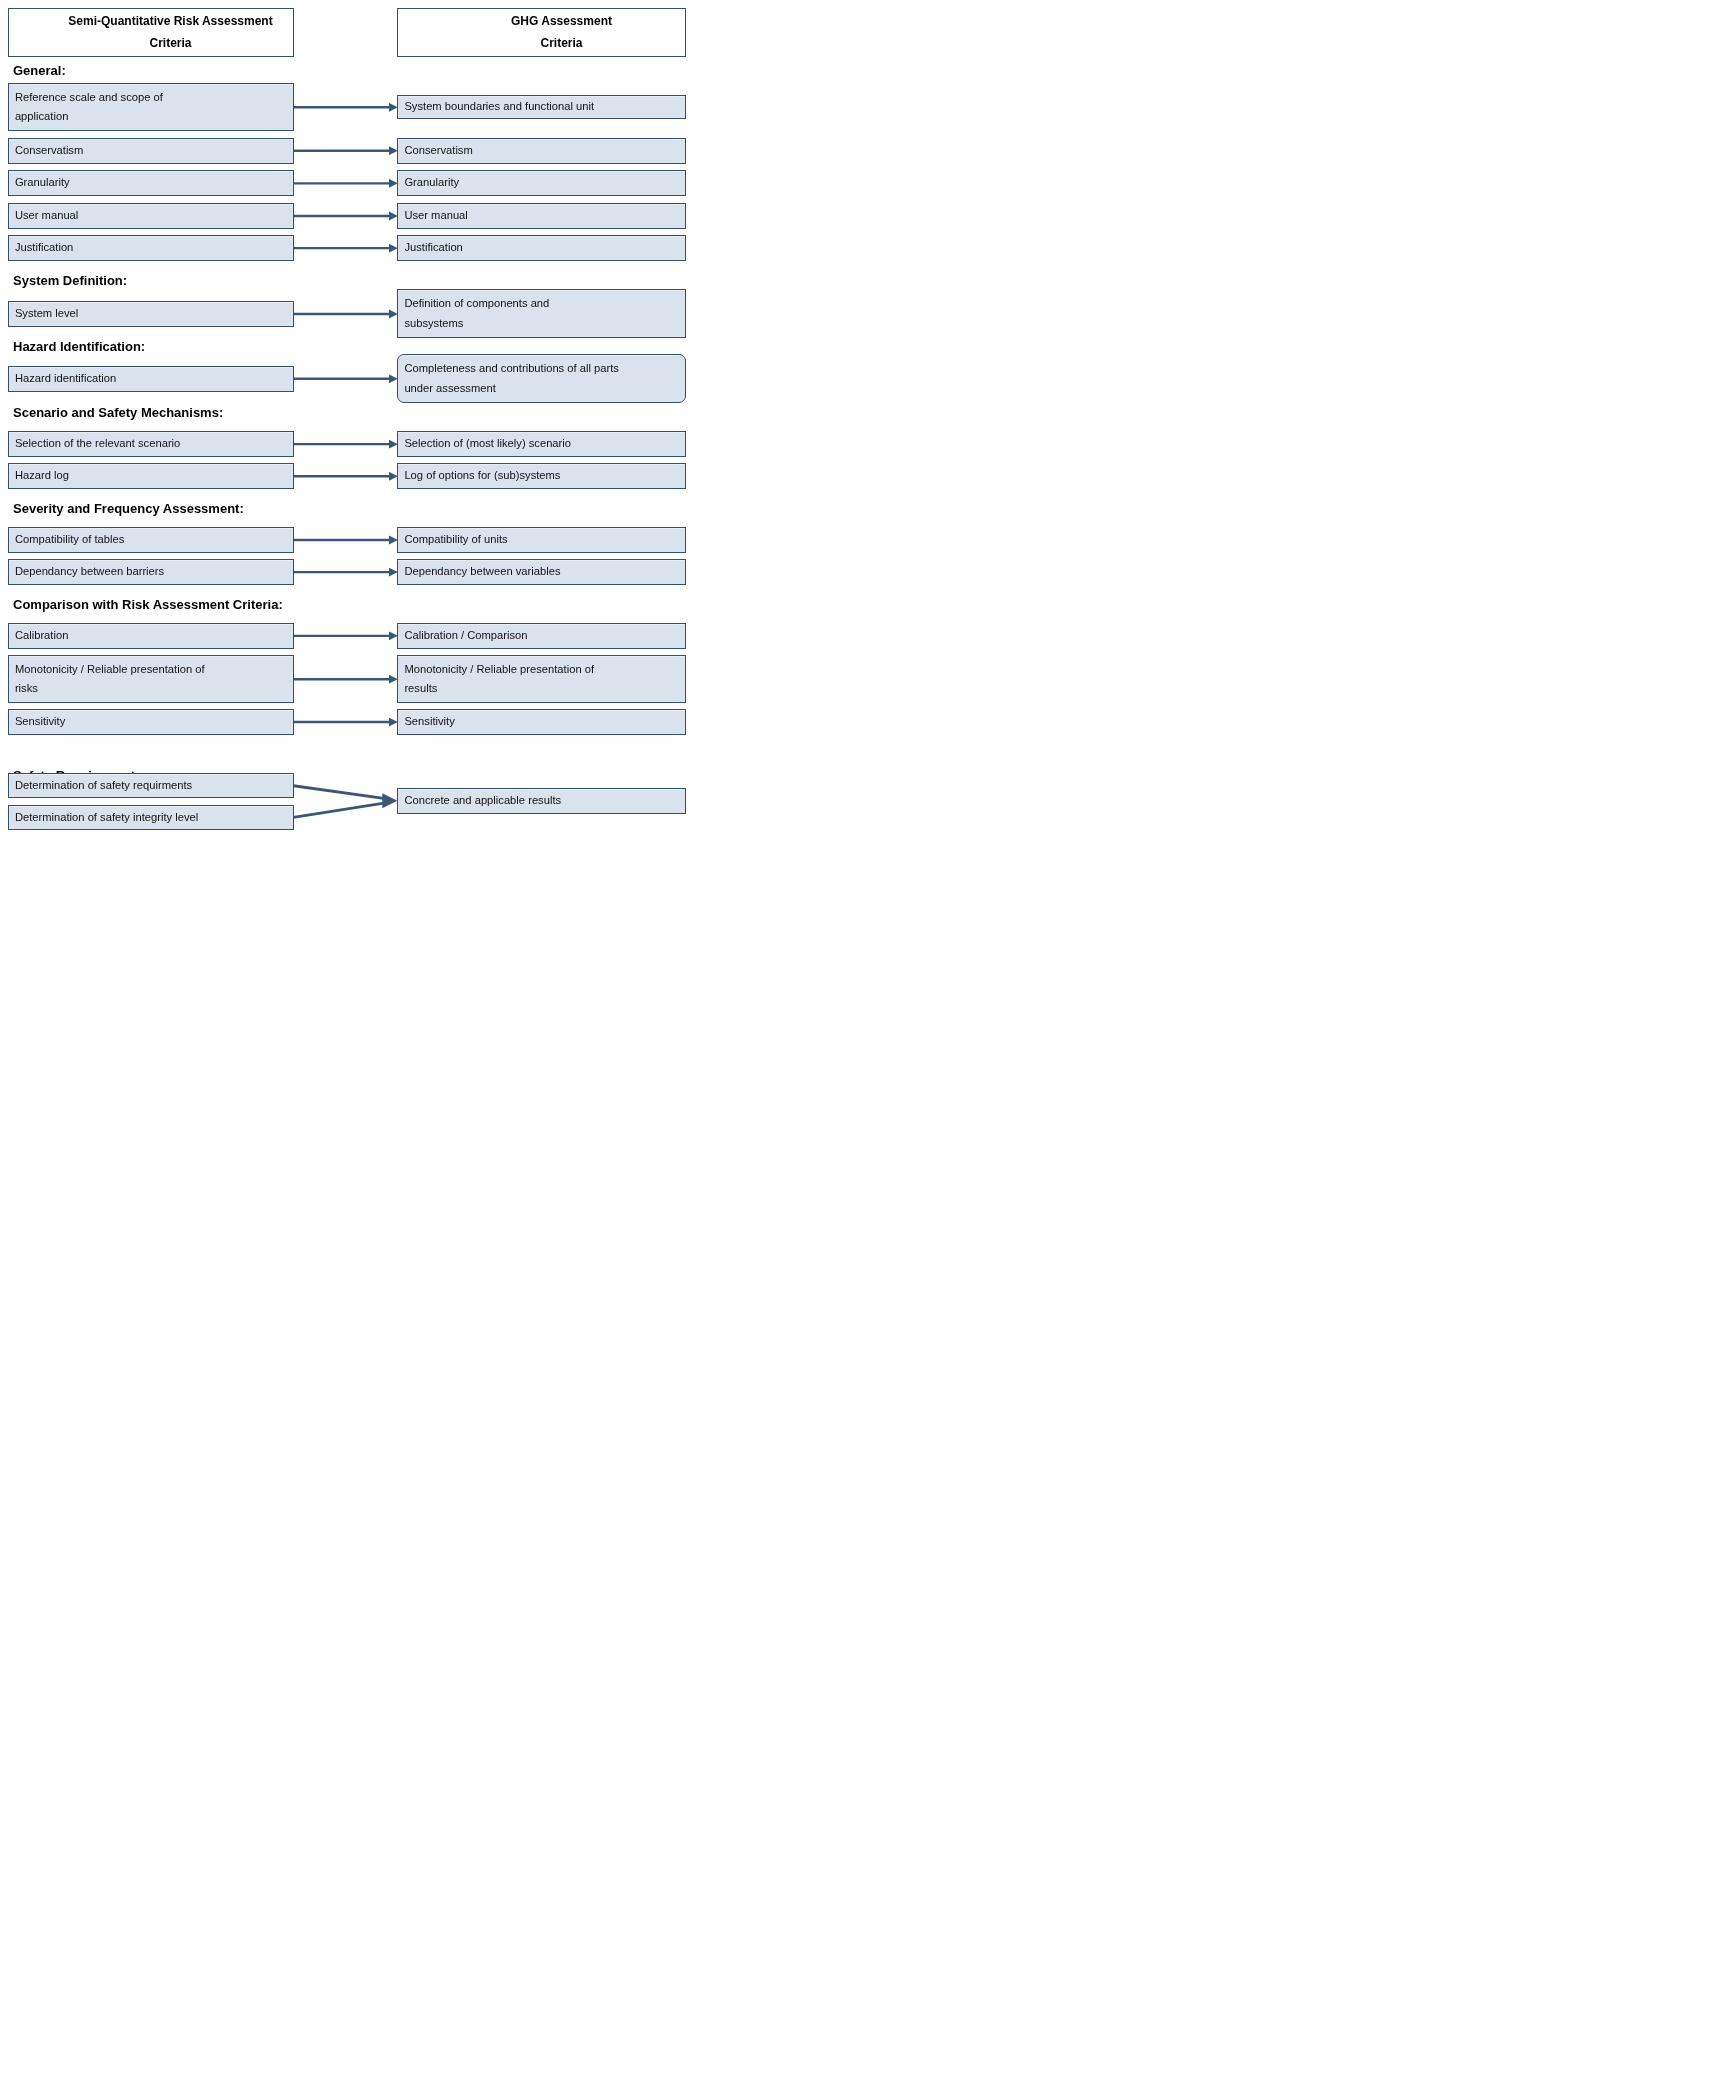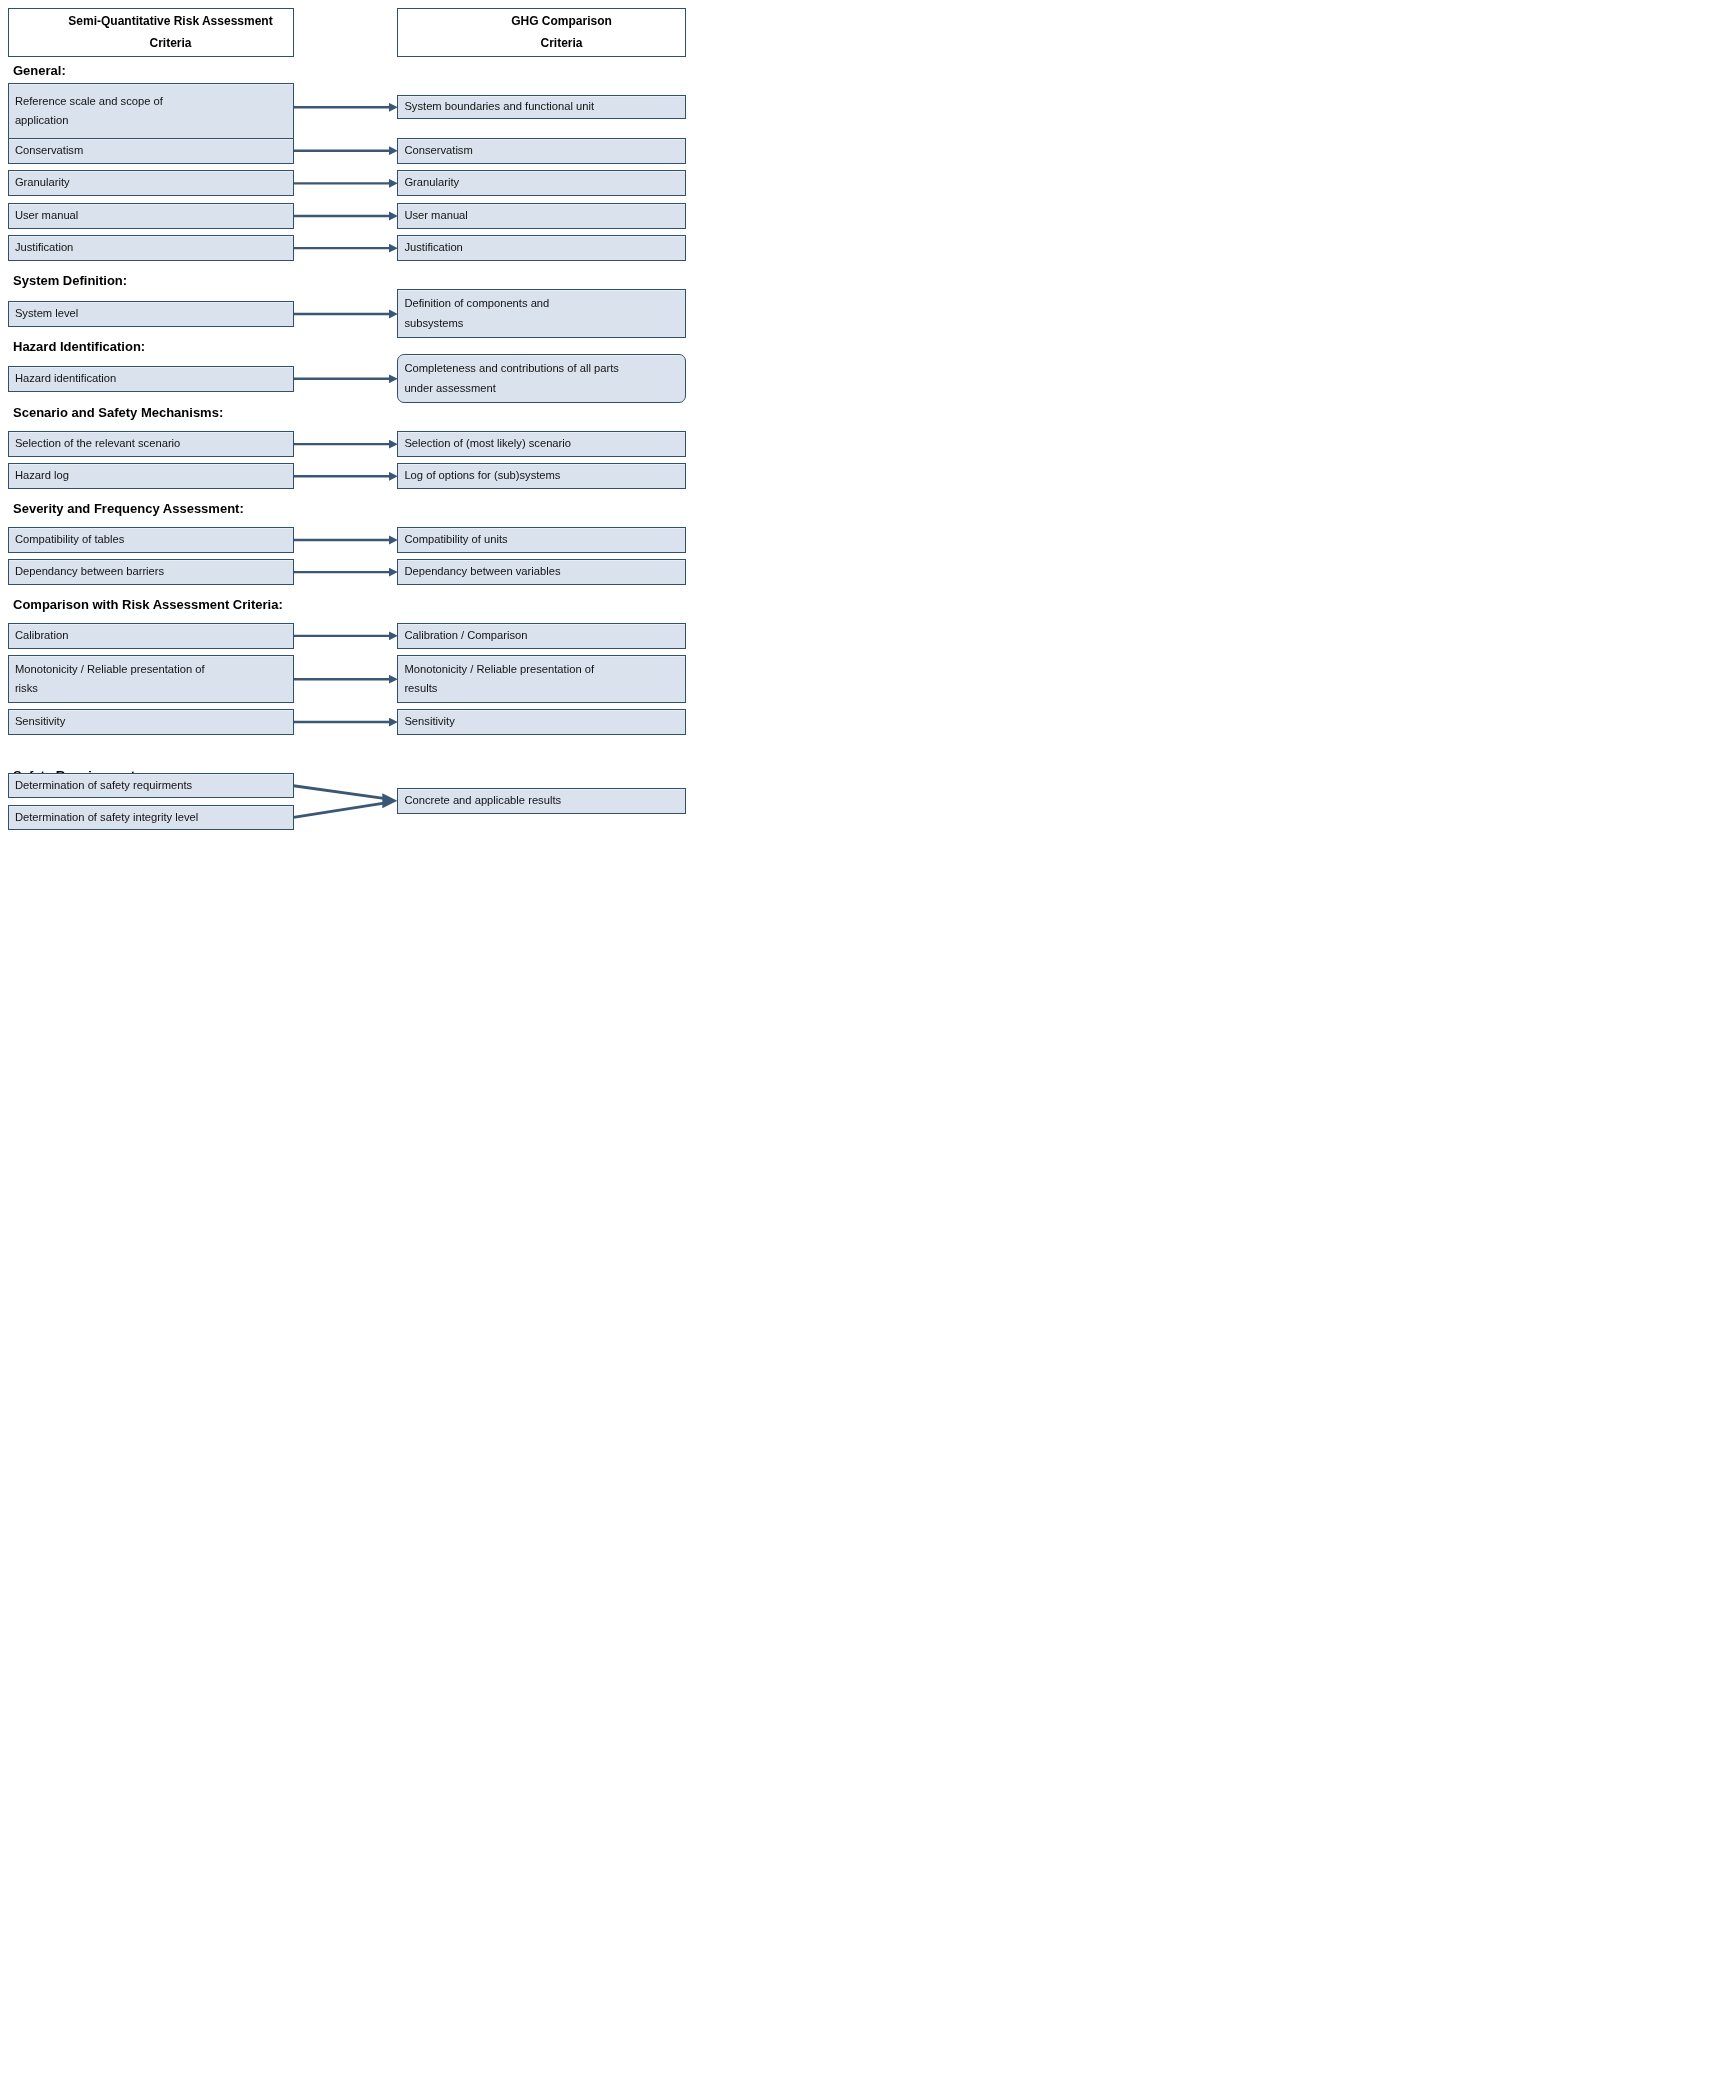--- a/index.html
+++ b/index.html
@@ -52,26 +52,26 @@
     <line x1="548" y1="1467" x2="720" y2="1491" stroke="#3a5876" stroke-width="5.5"></line>
     <line x1="548" y1="1526" x2="720" y2="1499" stroke="#3a5876" stroke-width="5.5"></line>
     <polygon points="742,1495 714,1481 714,1509" fill="#3a5876"></polygon>
   </svg>
 
   <div class="box hdr" style="left:7.5px; top:8px; width:286px; height:49px;">
     <span class="hl">Semi-Quantitative Risk Assessment</span>
     <span class="hl">Criteria</span>
   </div>
   <div class="box hdr" style="left:397px; top:8px; width:289px; height:49px;">
-    <span class="hl">GHG Comparison</span>
+    <span class="hl">GHG Assessment</span>
     <span class="hl">Criteria</span>
   </div>
 
   <div class="sec" style="top:63px;">General:</div>
-  <div class="box mw320" style="left:7.5px; top:83px; width:286px; height:56px;">
+  <div class="box mw320" style="left:7.5px; top:83px; width:286px; height:48px;">
       <span class="t">Reference scale and scope of application</span>
     </div>
   <div class="box" style="left:397px; top:95px; width:289px; height:24px;">
       <span class="t">System boundaries and functional unit</span>
     </div>
   <div class="box" style="left:7.5px; top:138px; width:286px; height:26px;">
       <span class="t">Conservatism</span>
     </div>
   <div class="box" style="left:397px; top:138px; width:289px; height:26px;">
       <span class="t">Conservatism</span>

